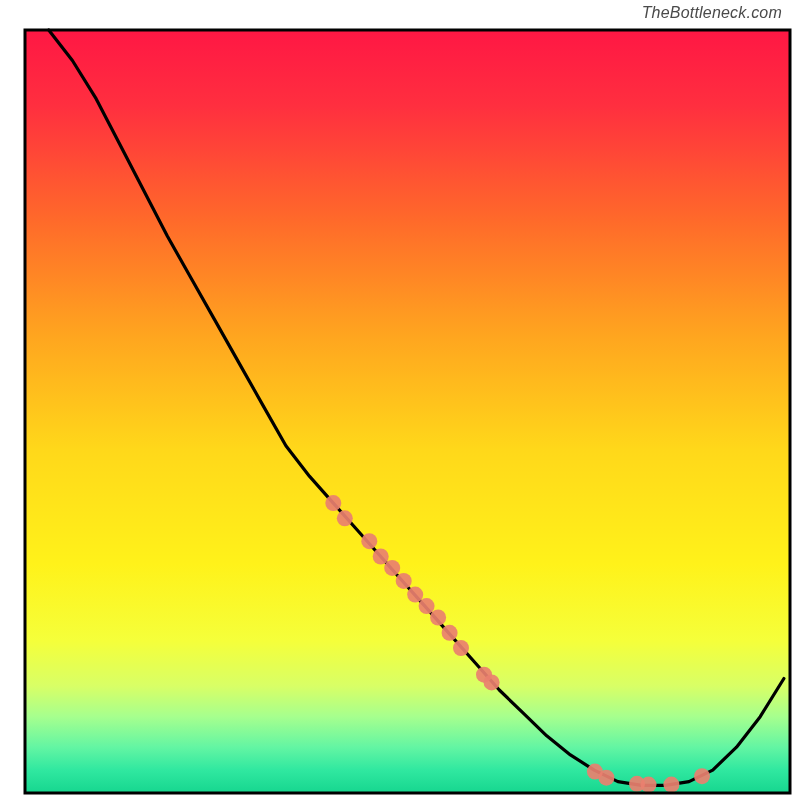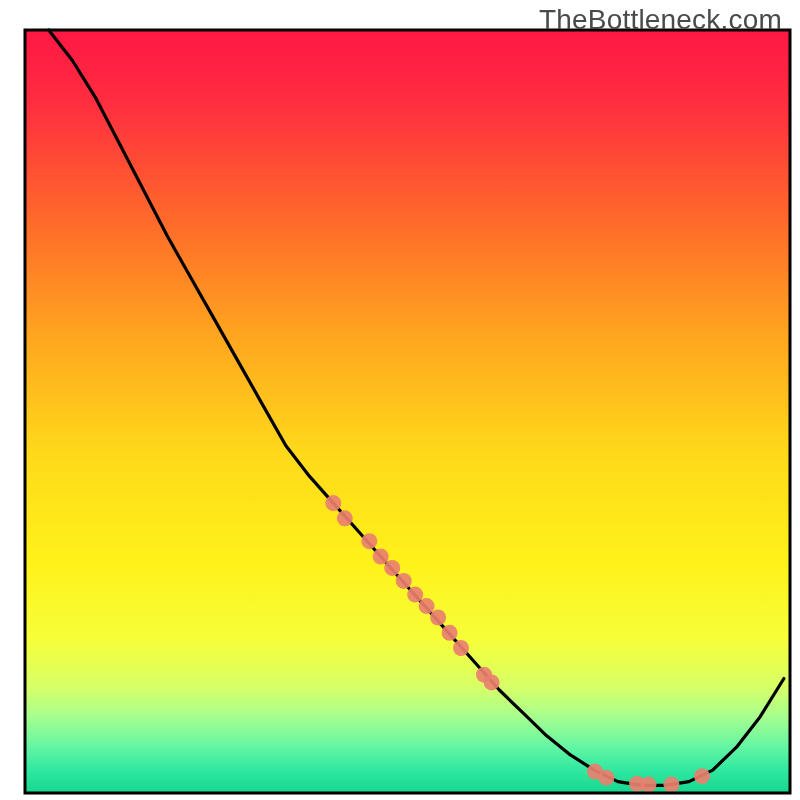--- a/index.html
+++ b/index.html
@@ -13,26 +13,27 @@
   }
   .chart-wrap {
     position: relative;
     width: 800px;
     height: 800px;
   }
   .watermark {
     position: absolute;
     top: 4px;
     right: 18px;
-    font-size: 28px;
+    font-size: 16px;
     font-weight: 500;
     color: #4a4a4a;
     letter-spacing: 0.2px;
     z-index: 10;
     pointer-events: none;
+    font-style: italic;
   }
   svg.plot {
     position: absolute;
     left: 0;
     top: 0;
     width: 800px;
     height: 800px;
   }
 </style>
 </head>

